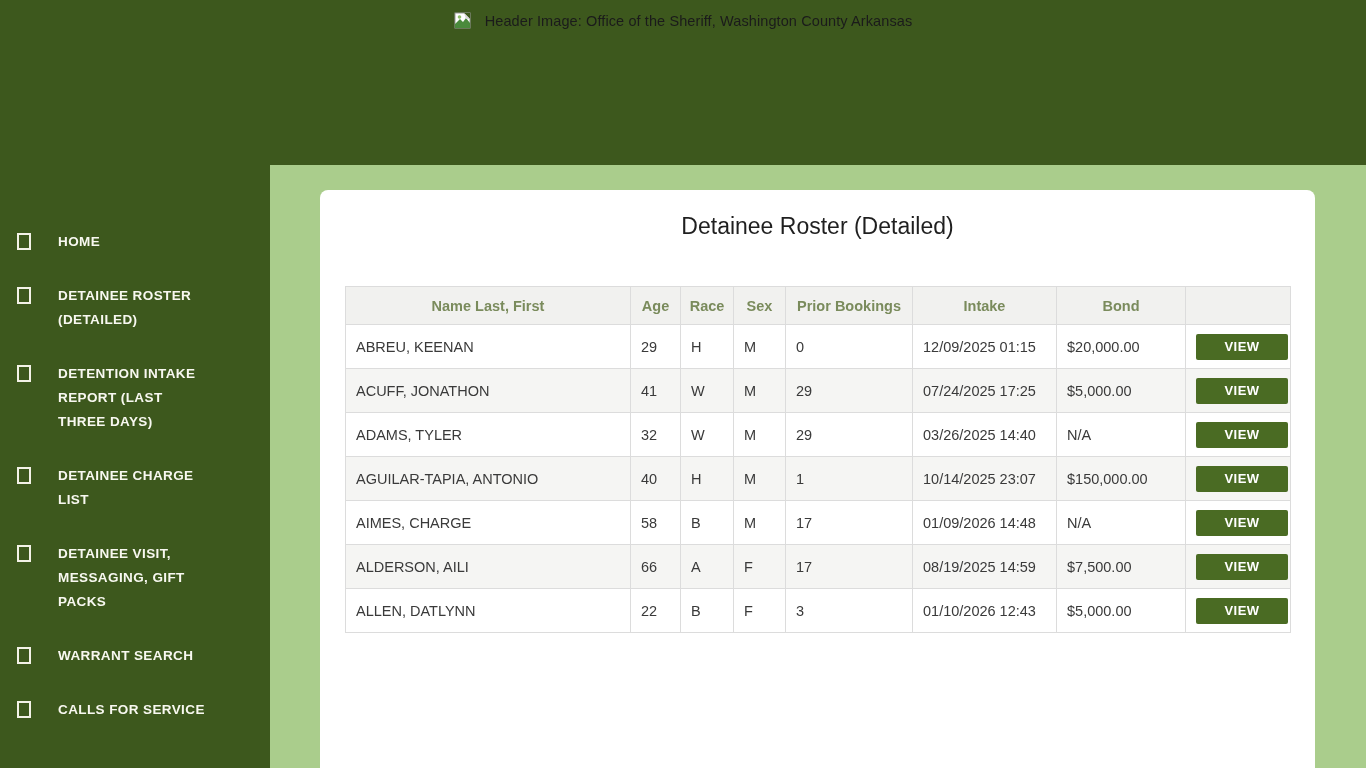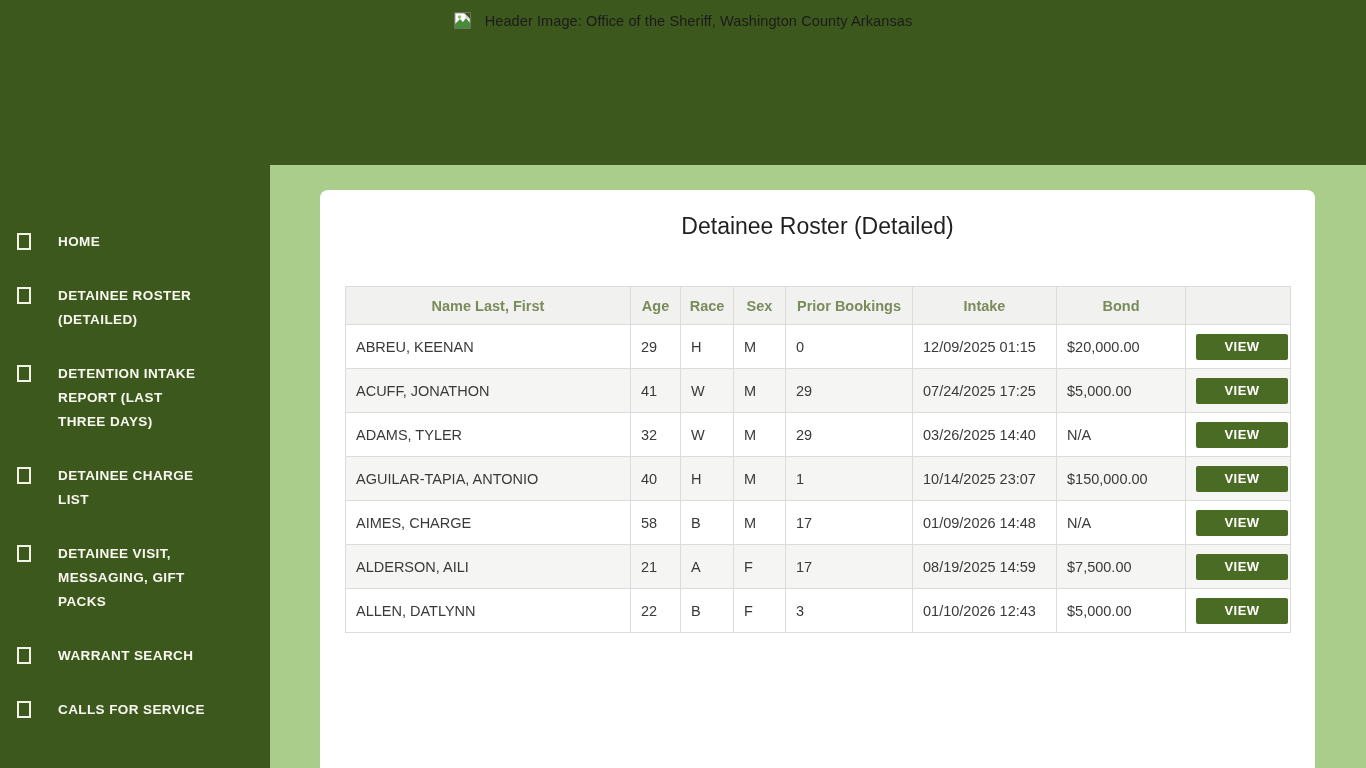--- a/index.html
+++ b/index.html
@@ -226,21 +226,21 @@
     <td>M</td>
     <td>17</td>
     <td>01/09/2026 14:48</td>
     <td>N/A</td>
     <td class="action-cell">
       <button class="view-btn">VIEW</button>
     </td>
   </tr>
           <tr class="roster-row">
     <td>ALDERSON, AILI</td>
-    <td>21</td>
+    <td>66</td>
     <td>A</td>
     <td>F</td>
     <td>17</td>
     <td>08/19/2025 14:59</td>
     <td>$7,500.00</td>
     <td class="action-cell">
       <button class="view-btn">VIEW</button>
     </td>
   </tr>
           <tr class="roster-row">

